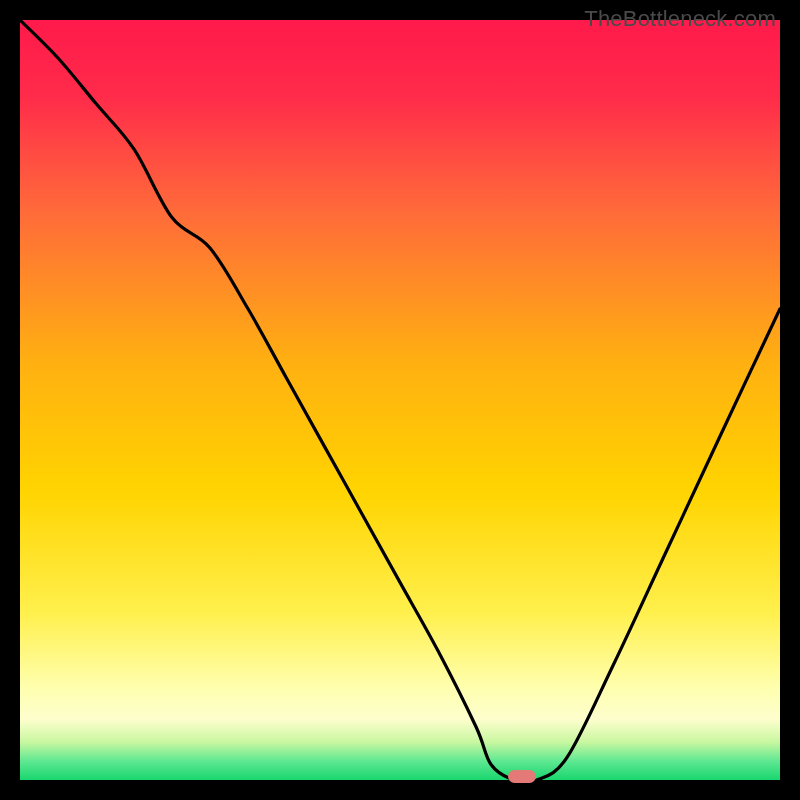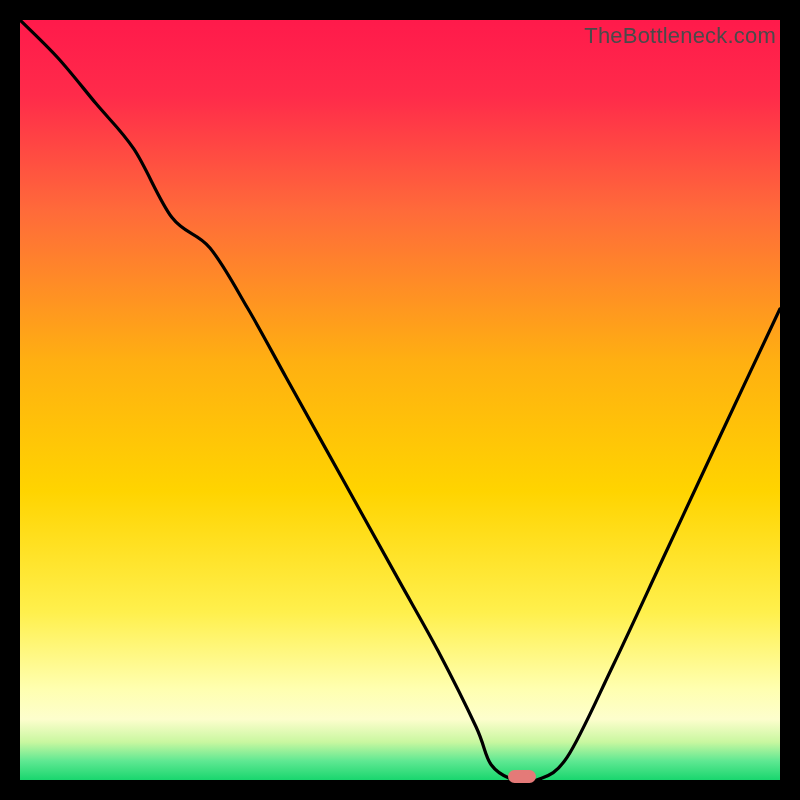--- a/index.html
+++ b/index.html
@@ -1,19 +1,19 @@
 <!DOCTYPE html>
 <html><head>
 <meta charset="utf-8">
 <style>
   body{margin:0;padding:0;background:#000;width:800px;height:800px;overflow:hidden;font-family:Arial,Helvetica,sans-serif}
   .wrap{position:relative;width:800px;height:800px}
   .plot{position:absolute;left:20px;top:20px;width:760px;height:760px;background:#000}
   .grad{position:absolute;left:0;top:0;width:760px;height:760px}
-  .watermark{position:absolute;right:24px;top:23px;color:#4a4a4a;font-size:22px;font-weight:500;letter-spacing:.2px}
+  .watermark{position:absolute;right:24px;top:6px;color:#4a4a4a;font-size:22px;font-weight:500;letter-spacing:.2px}
   svg{position:absolute;left:0;top:0}
   .marker{position:absolute;width:28px;height:13px;border-radius:7px;background:#e47a78}
 </style>
 </head>
 <body>
 
 <div class="wrap">
   <div class="plot">
 
     <svg class="grad" width="760" height="760" viewBox="0 0 760 760" preserveAspectRatio="none">

